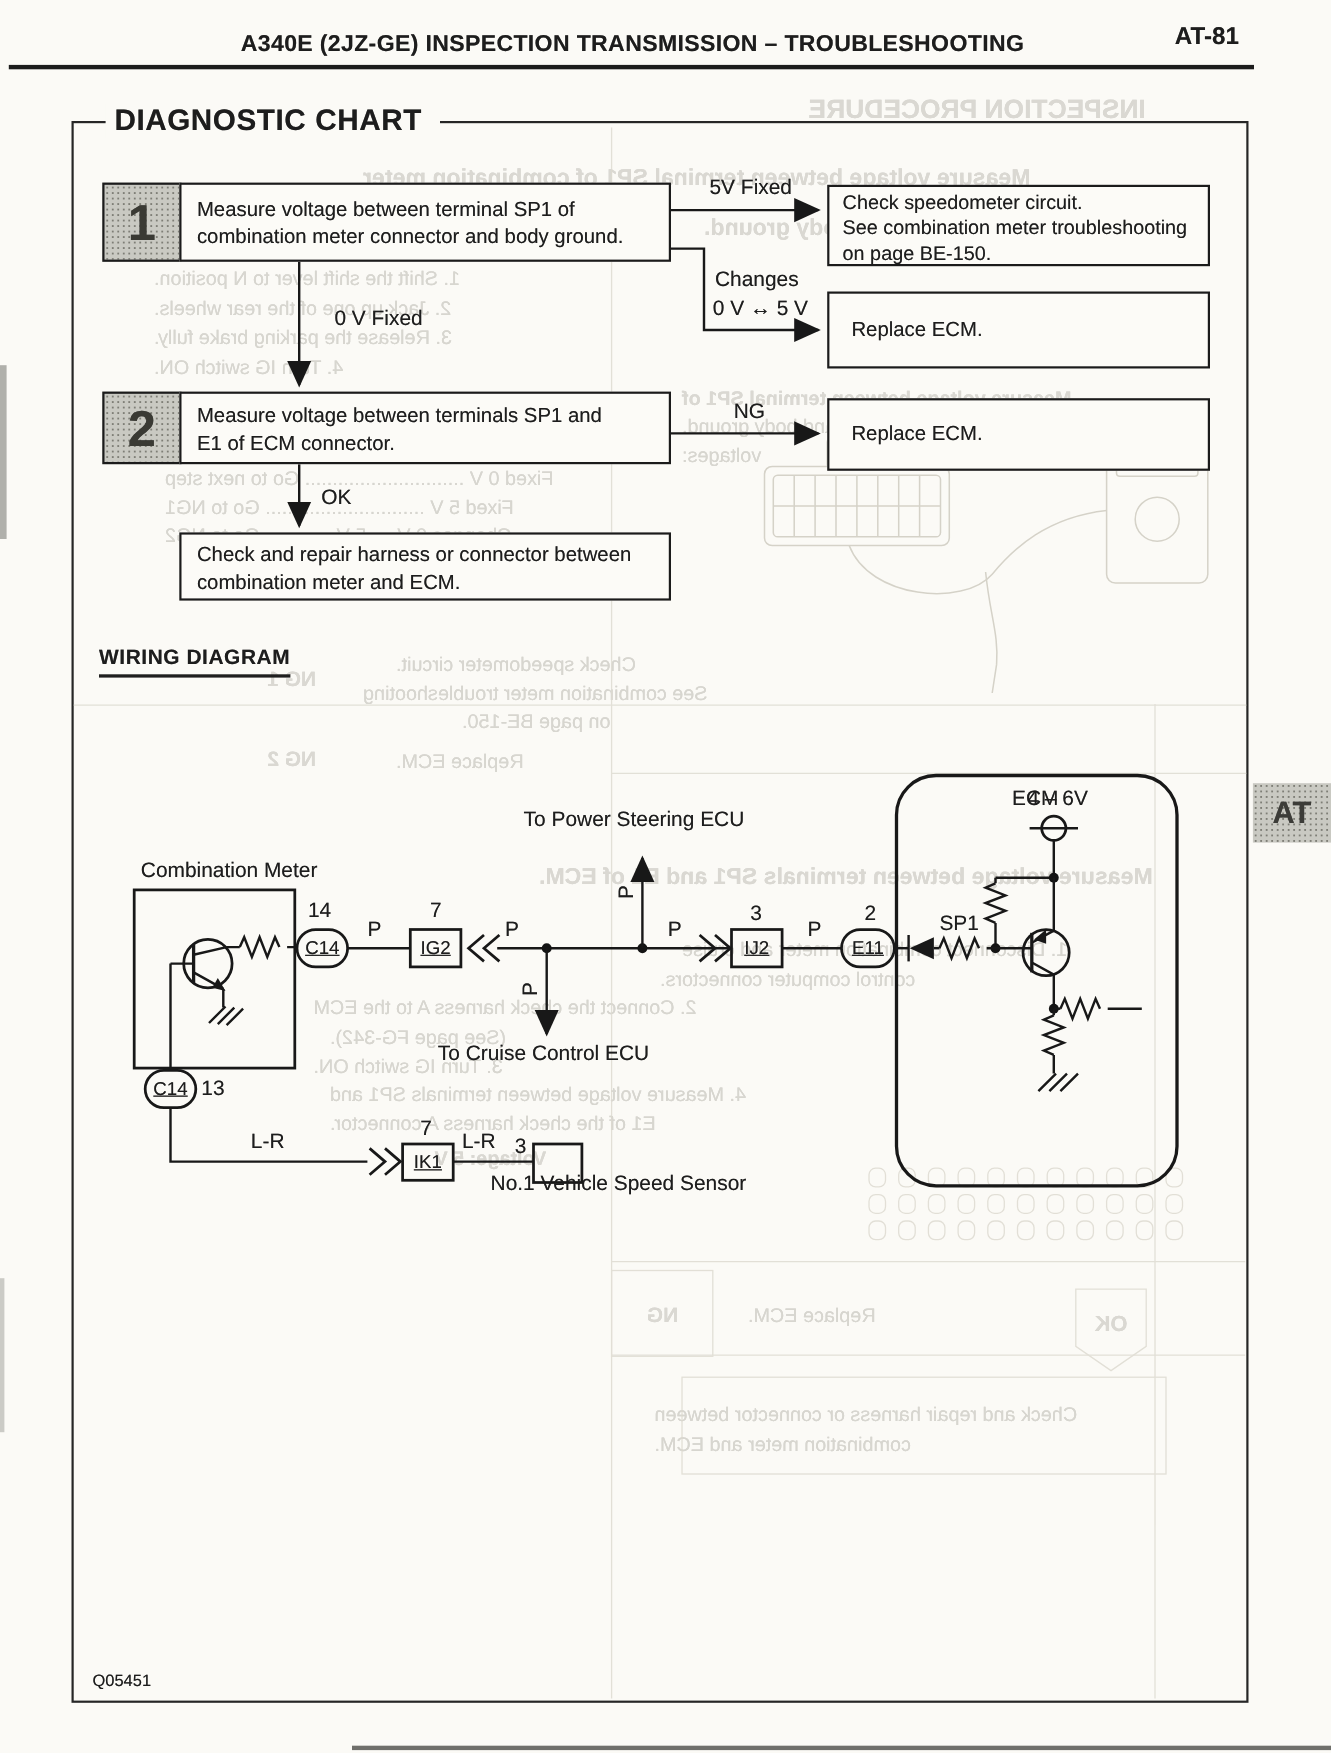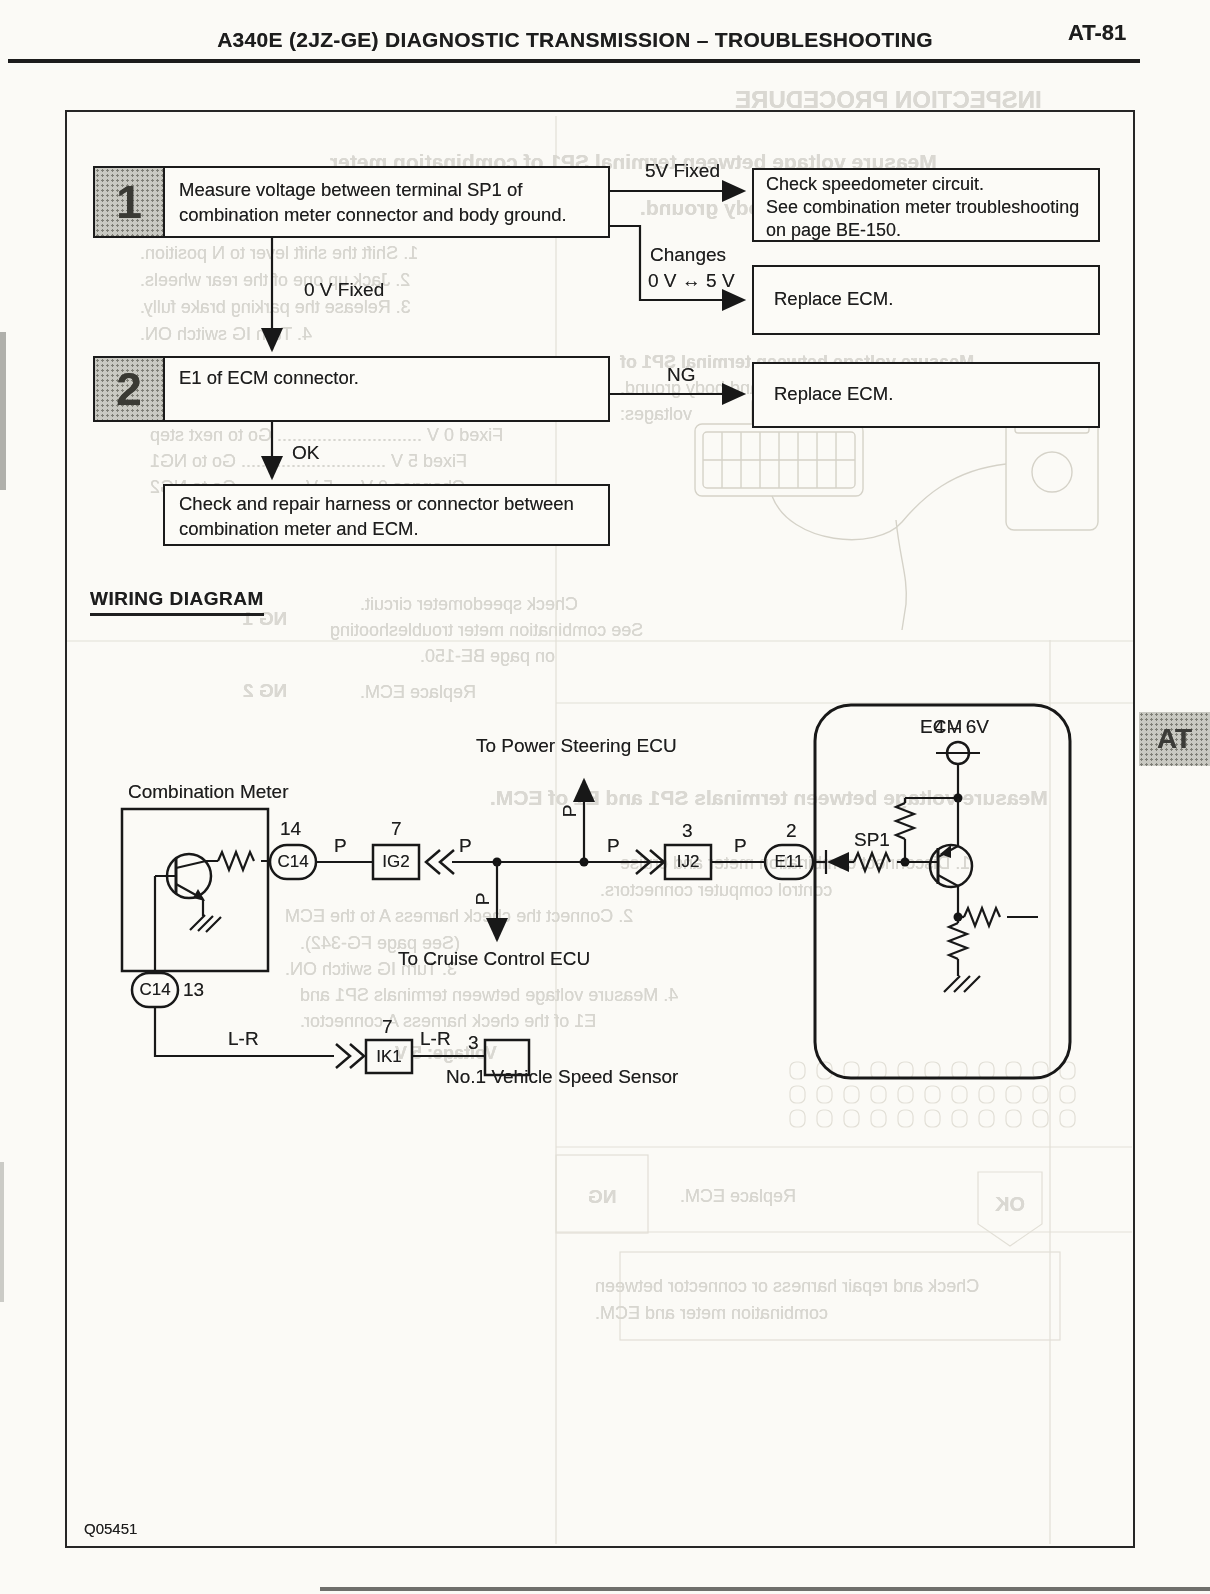--- a/index.html
+++ b/index.html
@@ -17,21 +17,21 @@
   #frame{border:2.6px solid #262626;box-sizing:border-box;}
   
   .fbox{border:2.6px solid #1b1b1b;background:#fcfbf7;box-sizing:border-box;
         font-size:18.5px;line-height:25px;color:#1d1d1d;z-index:5;}
   .numbox{border:2.6px solid #1b1b1b;box-sizing:border-box;display:flex;align-items:center;
         justify-content:center;font-weight:700;font-size:46px;color:#3a3a34;z-index:5;}
   .halftone{background-color:#c9c9c2;background-image:radial-gradient(#7e7e76 1.15px,transparent 1.3px);
         background-size:5px 5px;}
   .lbl{font-size:19px;white-space:nowrap;z-index:6;}
   .rotl{transform:rotate(-90deg);transform-origin:center;}
-  .cbox{font-size:17px;font-weight:400;text-align:center;z-index:6;}
+  .cbox{font-size:17px;font-weight:400;text-align:center;z-index:6;text-decoration:underline;}
   
   .bleed{position:absolute;transform:scaleX(-1);color:#8f8c80;opacity:.32;white-space:nowrap;z-index:1;}
   .bleed.bold{font-weight:700;opacity:.30;}
   
   svg{position:absolute;left:0;top:0;z-index:4;}
   .w{stroke:#181818;stroke-width:2.2;fill:none;}
   .w3{stroke:#181818;stroke-width:3;fill:none;}
   .sym{stroke:#181818;stroke-width:2.5;fill:none;}
   .fill{fill:#181818;stroke:none;}
   .dot{fill:#141414;}
@@ -75,25 +75,26 @@
       <div class="bleed" style="left: 300px; top: 985px; font-size: 18px;">4.    Measure voltage between terminals SP1 and</div>
       <div class="bleed" style="left: 300px; top: 1011px; font-size: 18px;">E1 of the check harness A connector.</div>
       <div class="bleed bold" style="left: 395px; top: 1043px; font-size: 18px;">Voltage:   5 V</div>
       <div class="bleed bold" style="left: 588px; top: 1186px; font-size: 19px;">NG</div>
       <div class="bleed" style="left: 680px; top: 1186px; font-size: 18px;">Replace ECM.</div>
       <div class="bleed bold" style="left: 995px; top: 1193px; font-size: 20px;">OK</div>
       <div class="bleed" style="left: 595px; top: 1276px; font-size: 18px;">Check and repair harness or connector between</div>
       <div class="bleed" style="left: 595px; top: 1303px; font-size: 18px;">combination meter and ECM.</div>
     </div>
 
-  <div class="abs hdr" style="left:180px;top:28px;width:790px;text-align:center;">A340E (2JZ-GE) DIAGNOSTIC TRANSMISSION – TROUBLESHOOTING</div>
+  <div class="abs hdr" style="left:180px;top:28px;width:790px;text-align:center;">A340E (2JZ-GE) INSPECTION TRANSMISSION – TROUBLESHOOTING</div>
   <div class="abs pgnum" style="left:1068px;top:20px;">AT-81</div>
   <div class="abs rule" style="left:8px;top:59px;width:1132px;height:4px;"></div>
 
   <div id="frame" class="abs" style="left:65px;top:110px;width:1070px;height:1438px;z-index:2;"></div>
+  <div class="abs h1" style="left:96px;top:94px;z-index:3;">DIAGNOSTIC CHART</div>
   <div class="abs h1u" style="left:90px;top:588px;z-index:3;">WIRING DIAGRAM</div>
 
   <svg width="1210" height="1594" viewBox="0 0 1210 1594">
     <defs>
       <marker id="arr" markerWidth="13" markerHeight="13" refX="10" refY="6" orient="auto">
         <path d="M0,1 L11,6 L0,11 Z" fill="#181818"></path>
       </marker>
     </defs>
 
     <g class="fl">
@@ -233,20 +234,21 @@
   <div class="abs fbox" style="left:752px;top:168px;width:348px;height:74px;padding:3px 2px 0 12px;line-height:23px;font-size:18px;">
     <div>Check speedometer circuit.</div>
     <div>See combination meter troubleshooting</div>
     <div>on page BE-150.</div>
   </div>
   <div class="abs fbox" style="left:752px;top:265px;width:348px;height:70px;line-height:64px;padding-left:20px;">Replace ECM.</div>
   <div class="abs numbox halftone" style="left:93px;top:356px;width:72px;height:66px;">
     <span>2</span>
   </div>
   <div class="abs fbox" style="left:163px;top:356px;width:447px;height:66px;padding:7px 4px 0 14px;">
+    <div>Measure voltage between terminals SP1 and</div>
     <div>E1 of ECM connector.</div>
   </div>
   <div class="abs fbox" style="left:752px;top:362px;width:348px;height:66px;line-height:60px;padding-left:20px;">Replace ECM.</div>
   <div class="abs fbox" style="left:163px;top:484px;width:447px;height:62px;padding:5px 4px 0 14px;">
     <div>Check and repair harness or connector between</div>
     <div>combination meter and ECM.</div>
   </div>
 
   <div class="abs lbl" style="left:645px;top:160px;">5V Fixed</div>
   <div class="abs lbl" style="left:650px;top:244px;">Changes</div>

